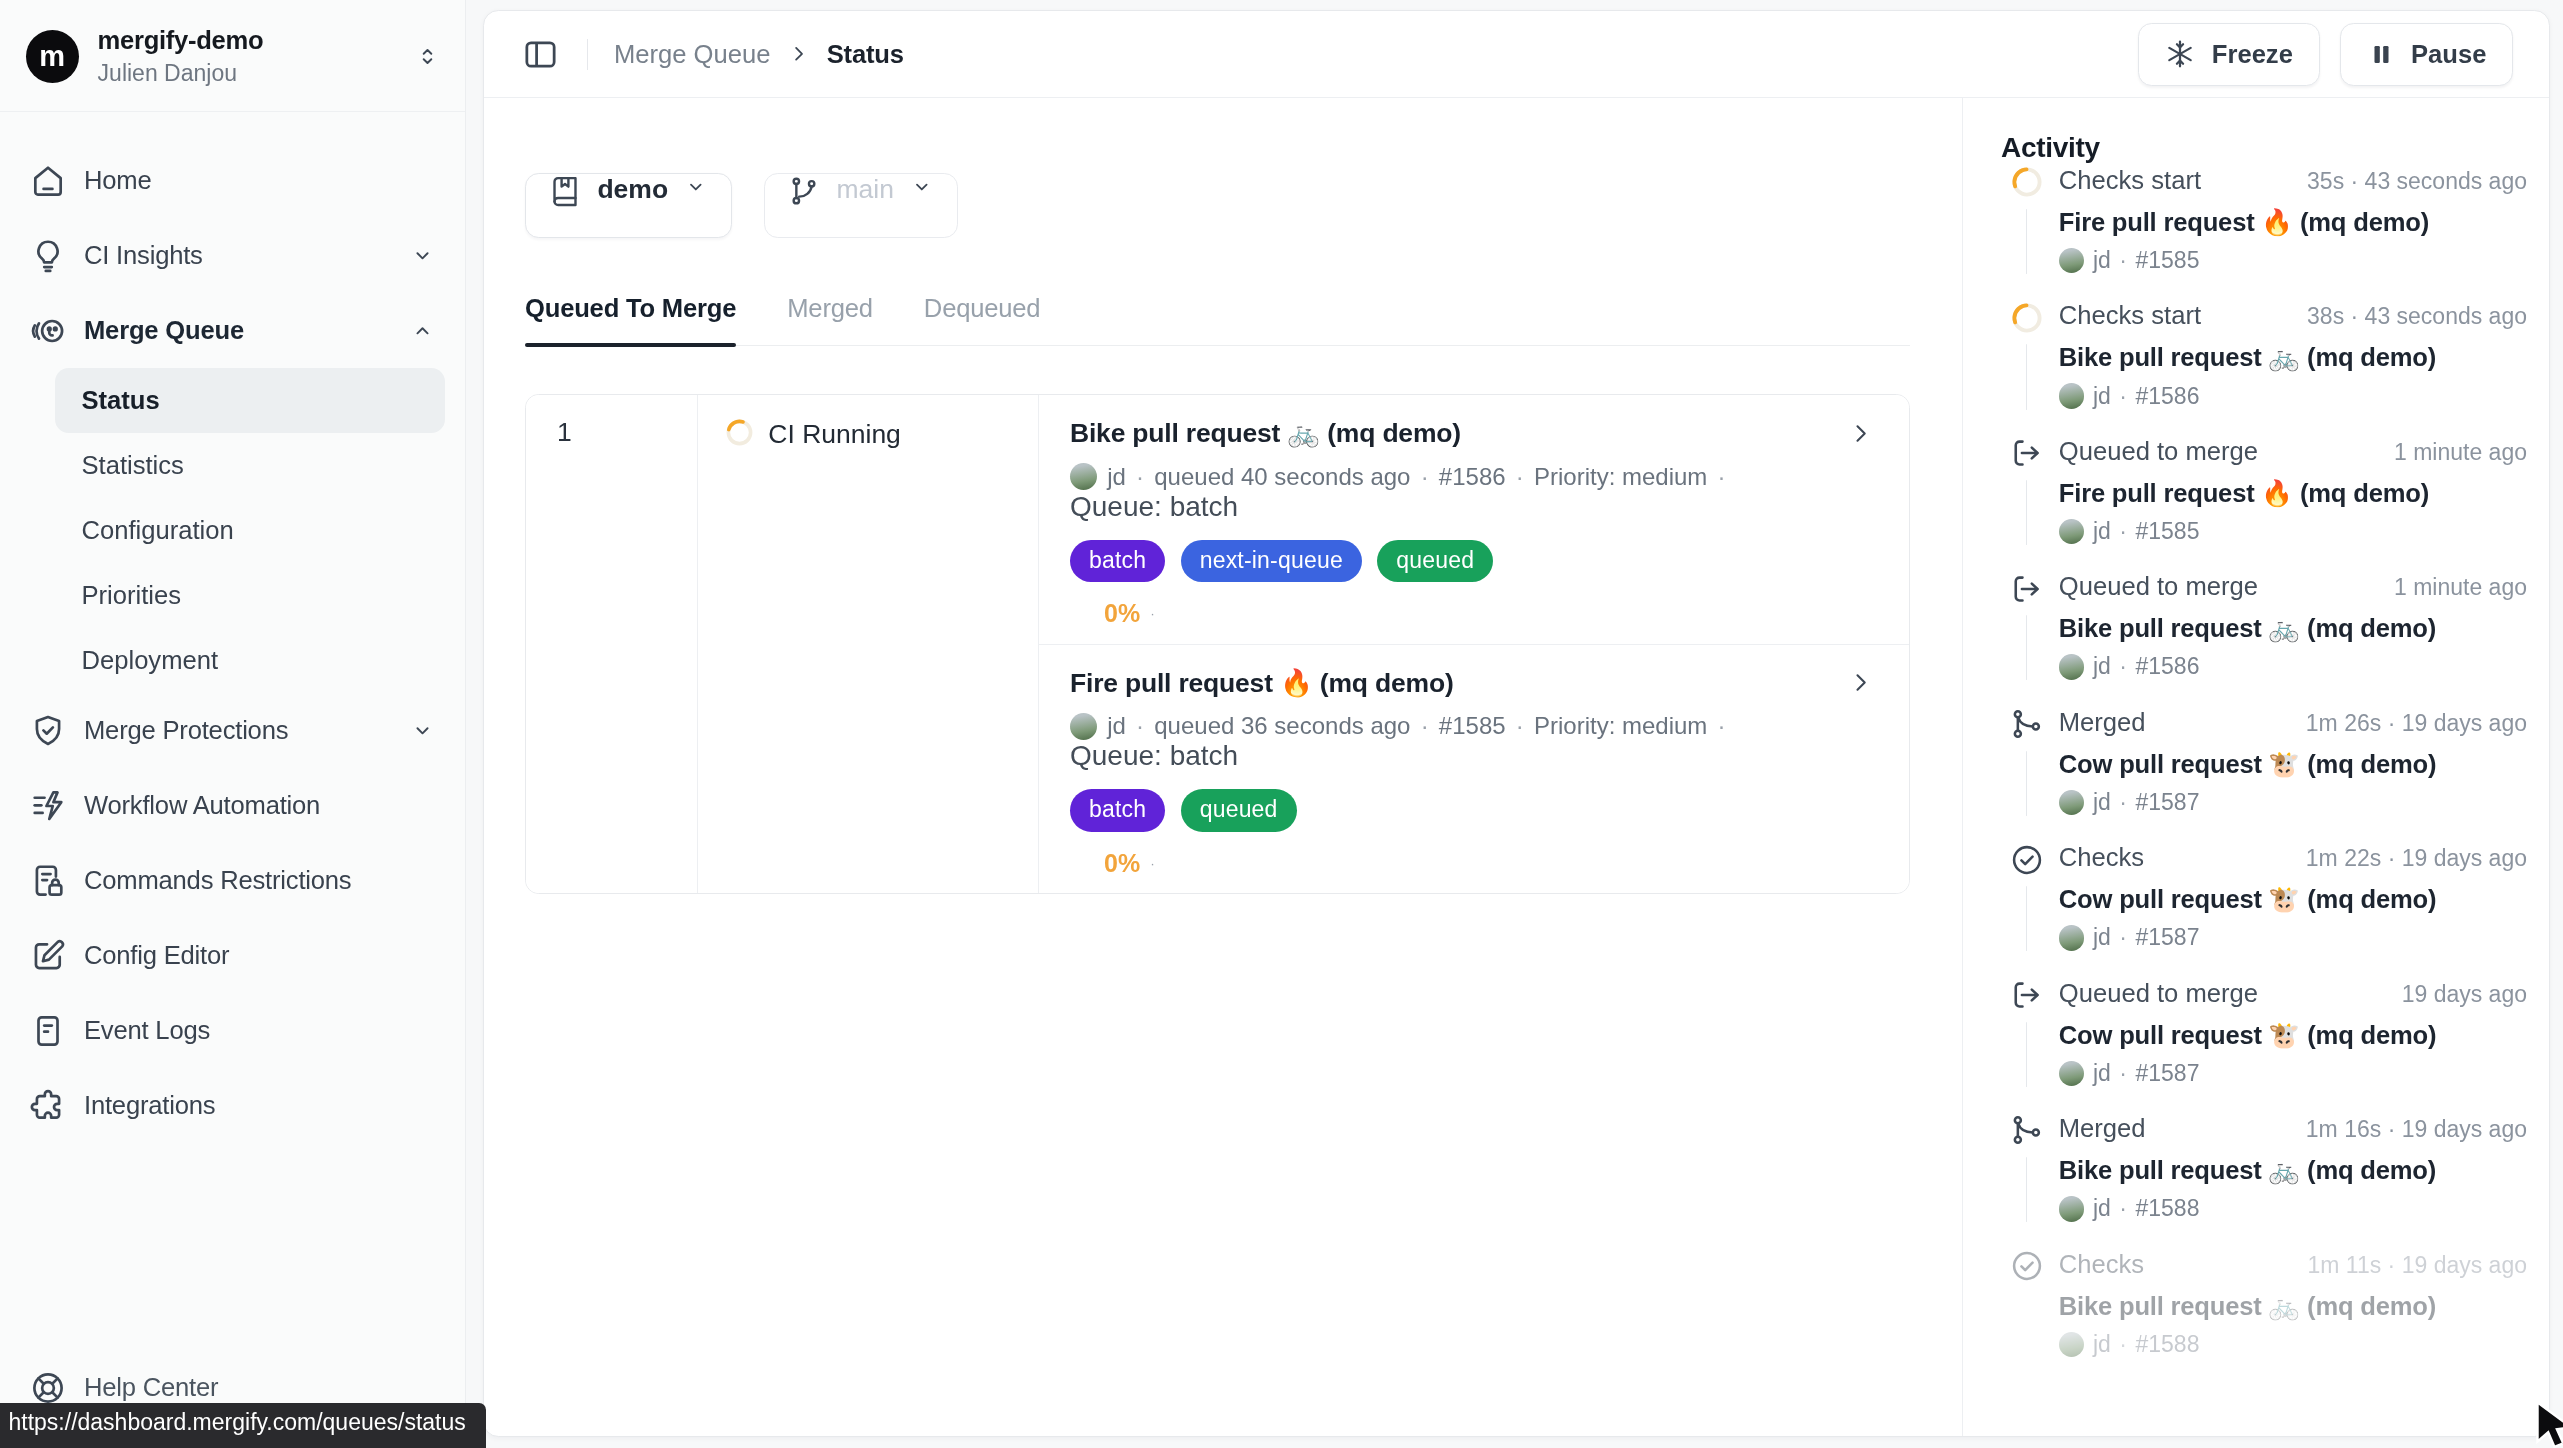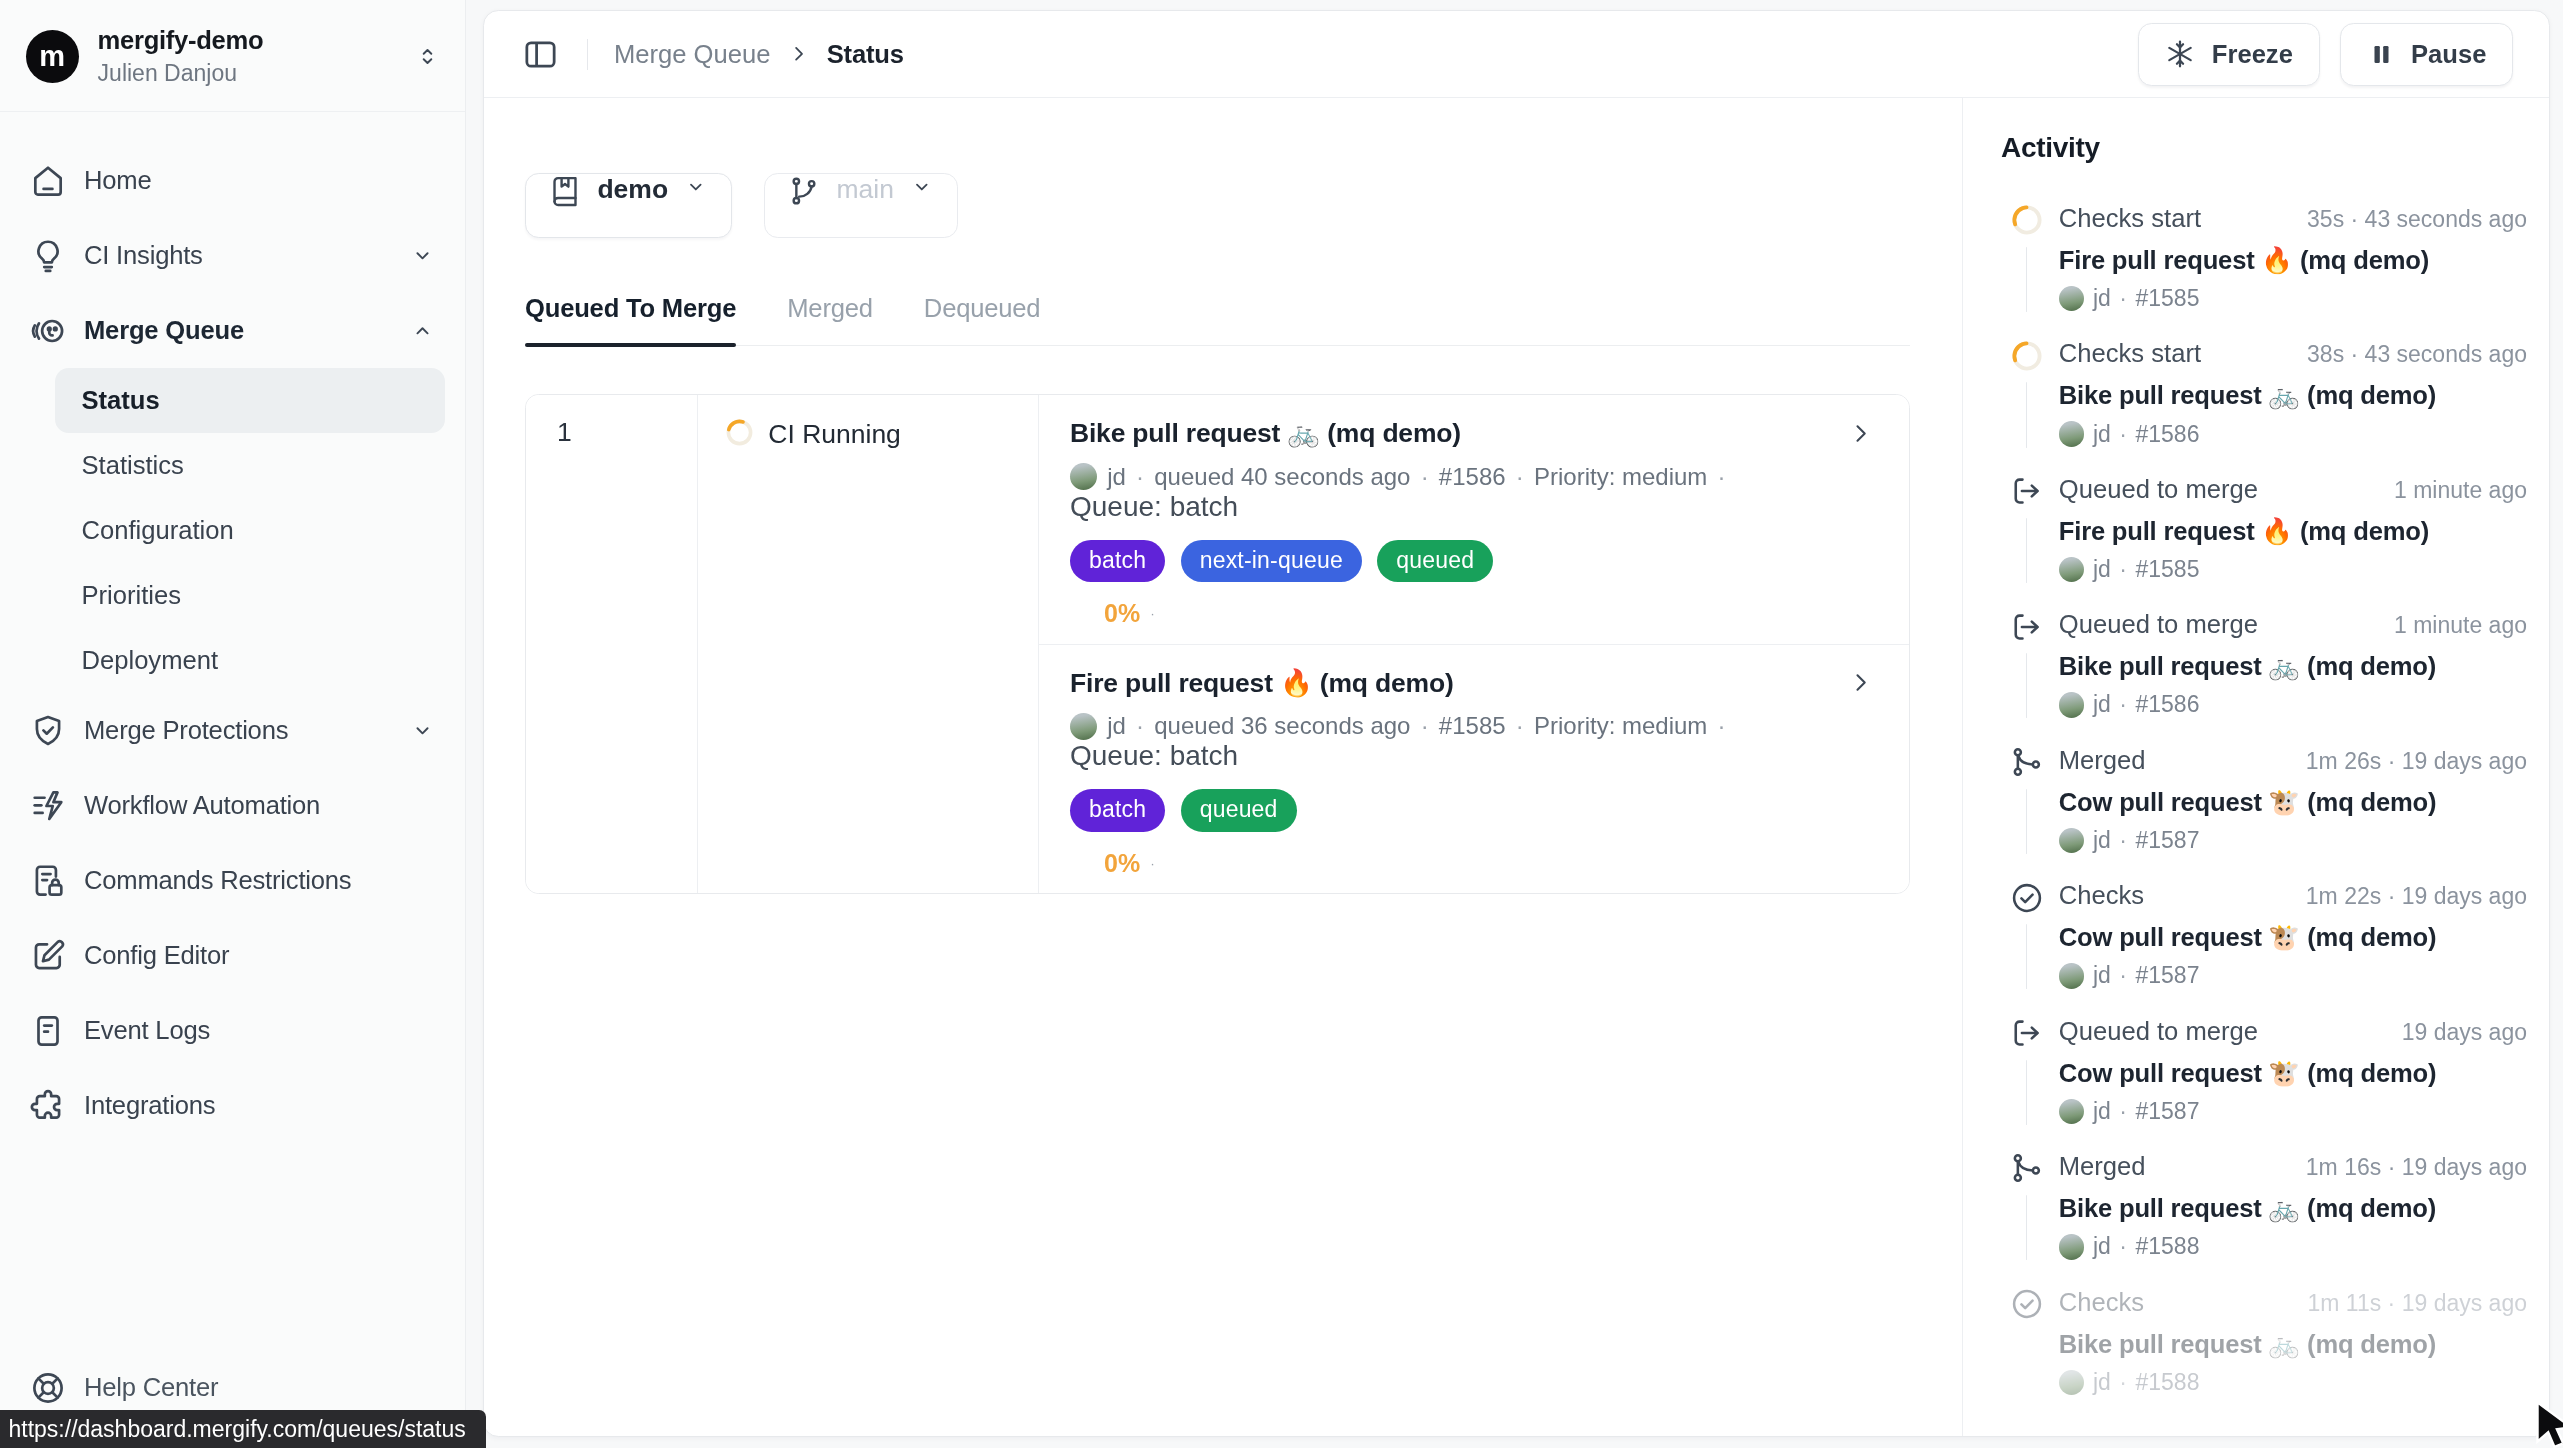--- a/index.html
+++ b/index.html
@@ -81,35 +81,35 @@
   .pr-queue{margin-top:0;font-size:28px;color:#444d58}
   .pr-badges{margin-top:17px;display:flex;gap:15.4px}
   .badge{font-size:23px;font-weight:500;color:#fff;padding:6.8px 19px 8.5px;border-radius:852px;letter-spacing:0.2px}
   .b-violet{background:#6023d8}.b-blue{background:#3b64e0}.b-green{background:#18a15b}
   .pr-prog{margin-top:17px;margin-left:34px;display:flex;align-items:center;gap:10.2px}
   .prog-val{font-size:25px;font-weight:600;color:#f2a43b}
 
   
   .activity{width:587px;flex:none;border-left:1.7px solid #edeff2;padding:34px 22px 0 38px;overflow:hidden;position:relative}
   .act-title{font-size:28px;font-weight:700;color:#151c26;letter-spacing:-0.3px}
-  .act-list{margin-top:38px}
+  .act-list{}
   .act-entry{display:flex;gap:6.8px;padding-bottom:25.6px}
   .act-entry.faded{opacity:.42}
   .act-rail{width:51px;flex:none;display:flex;flex-direction:column;align-items:center}
   .act-ic{width:36px;height:36px;flex:none}
   .act-line{width:1.7px;flex:1;background:#e5e8ec;margin-top:8.5px;border-radius:0.9px}
   .act-body{flex:1;min-width:0;padding-top:1.7px}
   .act-top{display:flex;align-items:baseline;gap:13.7px}
   .act-event{font-size:25.6px;color:#454f5b;font-weight:500}
   .act-time{margin-left:auto;font-size:23px;color:#8b939e;white-space:nowrap}
   .act-pr{margin-top:12px;font-size:25.6px;font-weight:600;color:#1d2530;letter-spacing:-0.2px;cursor:pointer}
   .act-meta{margin-top:10.2px;display:flex;align-items:center;gap:8.5px;font-size:23px;color:#7b838e}
 
   
-  .url-tip{position:absolute;left:0;bottom:0;height:39px;line-height:39px;background:#2a2a2d;color:#fff;font-size:23px;padding:0 20.5px 0 8.5px;border-radius:0 6.8px 0 0;z-index:20;white-space:nowrap}
+  .url-tip{position:absolute;left:0;bottom:0;height:46px;line-height:39px;background:#2a2a2d;color:#fff;font-size:23px;padding:0 20.5px 0 8.5px;border-radius:0 6.8px 0 0;z-index:20;white-space:nowrap}
   .cursor{position:absolute;left:2527px;top:1398px;z-index:30}
 </style>
 </head>
 <body>
 
 <aside class="sidebar">
   <div class="org">
     <div class="logo">
         <span>m</span>
       </div>

